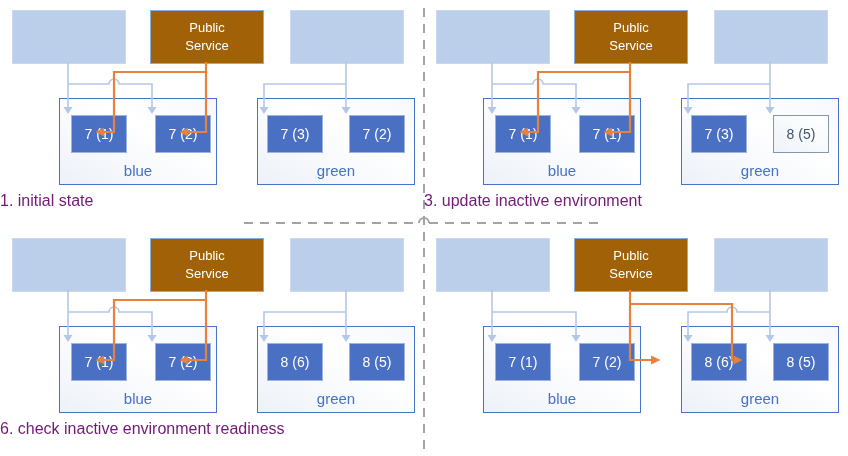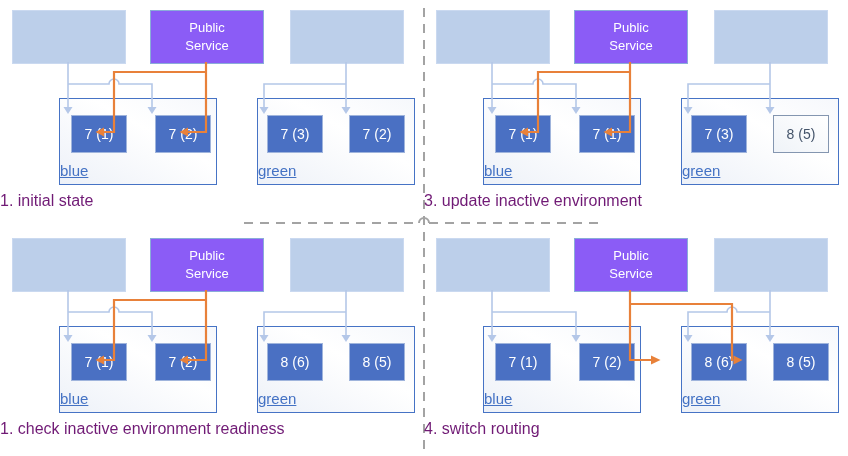--- a/index.html
+++ b/index.html
@@ -6,28 +6,28 @@
   body { width:848px; height:456px; overflow:hidden; font-family:"Liberation Sans", sans-serif; }
   .canvas { position:relative; width:848px; height:456px; background:#ffffff; }
   .dividers { position:absolute; left:0; top:0; z-index:1; pointer-events:none; }
   .quadrant { position:absolute; width:424px; height:228px; z-index:2; }
   .q1 { left:0; top:0; } .q2 { left:424px; top:0; } .q3 { left:0; top:228px; } .q4 { left:424px; top:228px; }
 
   .svc { position:absolute; top:10px; width:112px; height:52px; display:flex; flex-direction:column;
          justify-content:center; align-items:center; color:#ffffff; font-size:13px; line-height:1.35;
          text-align:center; z-index:2; }
   .svc.test   { background:#bccfea; border:1px solid #cad9f0;gap:48px; }
-  .svc.public { background:#8b5cf6; border:1px solid #8aacd9; }
+  .svc.public { background:#a16207; border:1px solid #8aacd9; }
 
   .env { position:absolute; top:98px; width:156px; height:85px; border:1px solid #4673c5;
          background:linear-gradient(to top right,#edf1f8 0%,#ffffff 60%,#f6f8fc 100%); z-index:2;margin-left:29px; }
   .pod { position:absolute; top:16px; width:54px; height:36px; background:#4a70c3; border:1px solid #9fb4dc;
          color:#ffffff; display:flex; align-items:center; justify-content:center; font-size:14px; }
   .pod-inactive { background:linear-gradient(to top right,#eff3f8,#ffffff); border:1px solid #8496b0; color:#44546a; }
-  .env-label { position:absolute; left:0; right:0; bottom:5px; text-align:left; color:#4472c4; font-size:15px;text-decoration:underline; }
+  .env-label { position:absolute; left:0; right:0; bottom:5px; text-align:center; color:#4472c4; font-size:15px; }
 
   .arrows { position:absolute; left:0; top:0; width:424px; height:228px; z-index:3; pointer-events:none; }
   .lb  { stroke:#b4c7e8; stroke-width:1.6; fill:none; }
   .lbh { fill:#b4c7e8; stroke:none; }
   .or  { stroke:#e8813a; stroke-width:2.2; fill:none; }
   .orh { fill:#e8813a; stroke:none; }
 
   .caption { position:absolute; top:192px; left:0; width:100%; text-align:left; color:#701a75; font-size:16px; }
 
   .dash { stroke:#a3a3a3; stroke-width:2; fill:none; stroke-dasharray:9 7; }
@@ -173,21 +173,21 @@
         <polygon class="lbh" points="341.5,107 350.5,107 346,114"></polygon>
         <polygon class="lbh" points="259.5,107 268.5,107 264,114"></polygon>
       </g>
       <g>
         <path class="or" d="M206 62 V132 H188"></path>
         <path class="or" d="M206 72 H114 V132 H104"></path>
         <polygon class="orh" points="188,127.6 188,136.4 179.5,132"></polygon>
         <polygon class="orh" points="104,127.6 104,136.4 95.5,132"></polygon>
       </g>
     </svg>
-    <div class="caption">1. check inactive environment readiness</div>
+    <div class="caption">6. check inactive environment readiness</div>
   </section>
 
   <section class="quadrant q4">
     <div class="svc test" style="left:12px">
       <span>Test</span>
       <span>Blue Service</span>
     </div>
     <div class="svc public" style="left:150px">
       <span>Public</span>
       <span>Service</span>
@@ -219,16 +219,15 @@
         <polygon class="lbh" points="341.5,107 350.5,107 346,114"></polygon>
         <polygon class="lbh" points="259.5,107 268.5,107 264,114"></polygon>
       </g>
       <g>
         <path class="or" d="M206 62 V132 H227"></path>
         <path class="or" d="M206 76 H308 V132 H309.5"></path>
         <polygon class="orh" points="227,127.6 227,136.4 236.5,132"></polygon>
         <polygon class="orh" points="309.5,127.6 309.5,136.4 318.5,132"></polygon>
       </g>
     </svg>
-    <div class="caption">4. switch routing</div>
   </section>
 
 </div>
 
 </body></html>

